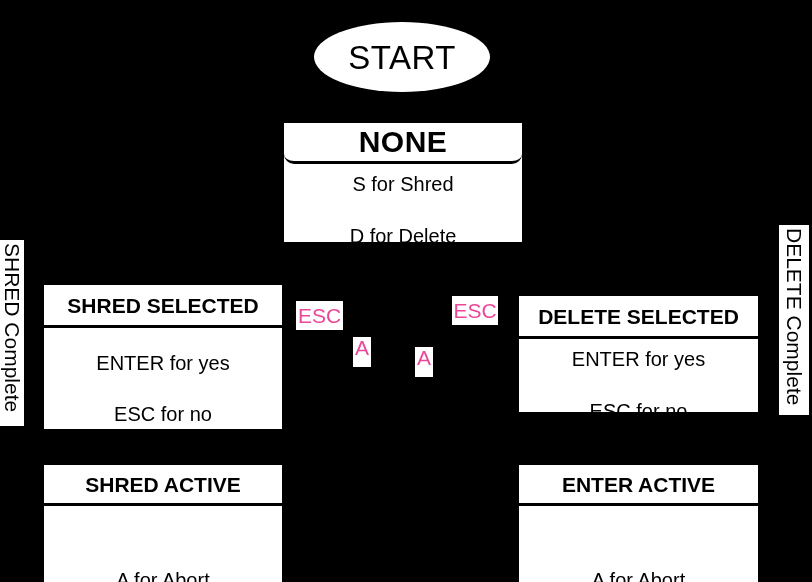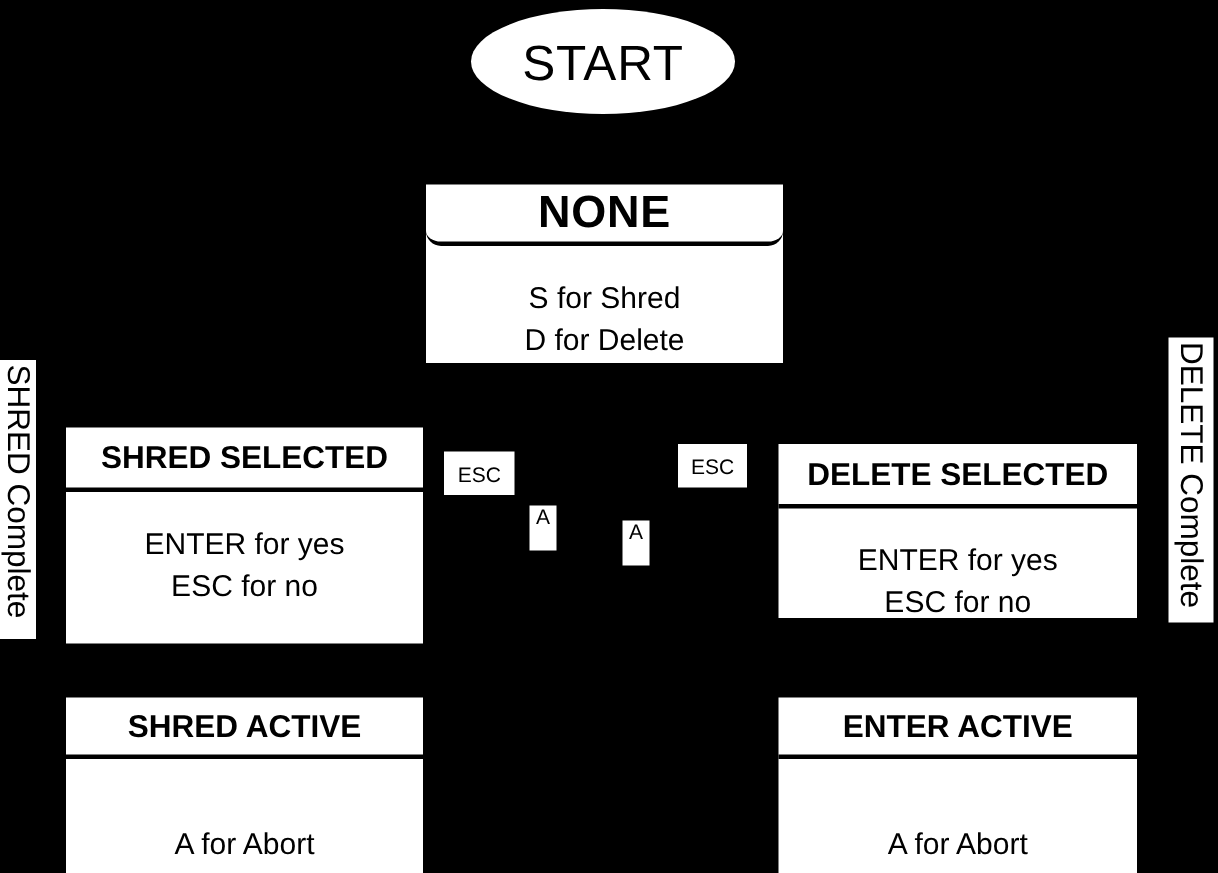--- a/index.html
+++ b/index.html
@@ -14,21 +14,21 @@
     height: 582px;
     background: #000000;
     overflow: hidden;
     font-family: "Liberation Sans", sans-serif;
   }
 
   
   .start-node {
     position: absolute;
     left: 314px;
-    top: 6px;
+    top: 22px;
     width: 176px;
     height: 70px;
     background: #ffffff;
     border-radius: 50%;
     display: flex;
     align-items: center;
     justify-content: center;
     text-align: right;
   }
   .start-label {
@@ -64,22 +64,23 @@
   }
   .state-title.big {
     font-size: 30px;
     letter-spacing: 0.5px;
   }
   .state-body {
     flex: 1 1 auto;
     display: flex;
     flex-direction: column;
     align-items: center;
-    justify-content: flex-start;
-    padding-top: 22px;
+    justify-content: flex-end;
+    padding-top: 7px;
+    gap: 24px;
   }
   .state-line {
     font-size: 20px;
     color: #000000;
     line-height: 1.38;
     white-space: nowrap;
   }
 
   
   #box-none          { left: 284px; top: 123px;  width: 238px; height: 119px; }
@@ -115,22 +116,22 @@
     padding: 3px 0 0 0;
     overflow: hidden;
   }
   #label-shred-complete  { left: 0px;   top: 240px; width: 24px; height: 186px; }
   #label-delete-complete { left: 779px; top: 225px; width: 30px; height: 190px; }
 
   
   .edge-label {
     position: absolute;
     background: #ffffff;
-    color: #000000;
-    font-size: 14px;
+    color: #ec4899;
+    font-size: 21px;
     line-height: 1;
     display: flex;
     align-items: center;
     justify-content: center;
     box-sizing: border-box;
     white-space: nowrap;
     overflow: hidden;
   }
   #edge-esc-left   { left: 296px; top: 301px; width: 47px; height: 29px; }
   #edge-esc-right  { left: 452px; top: 296px; width: 46px; height: 29px; }

